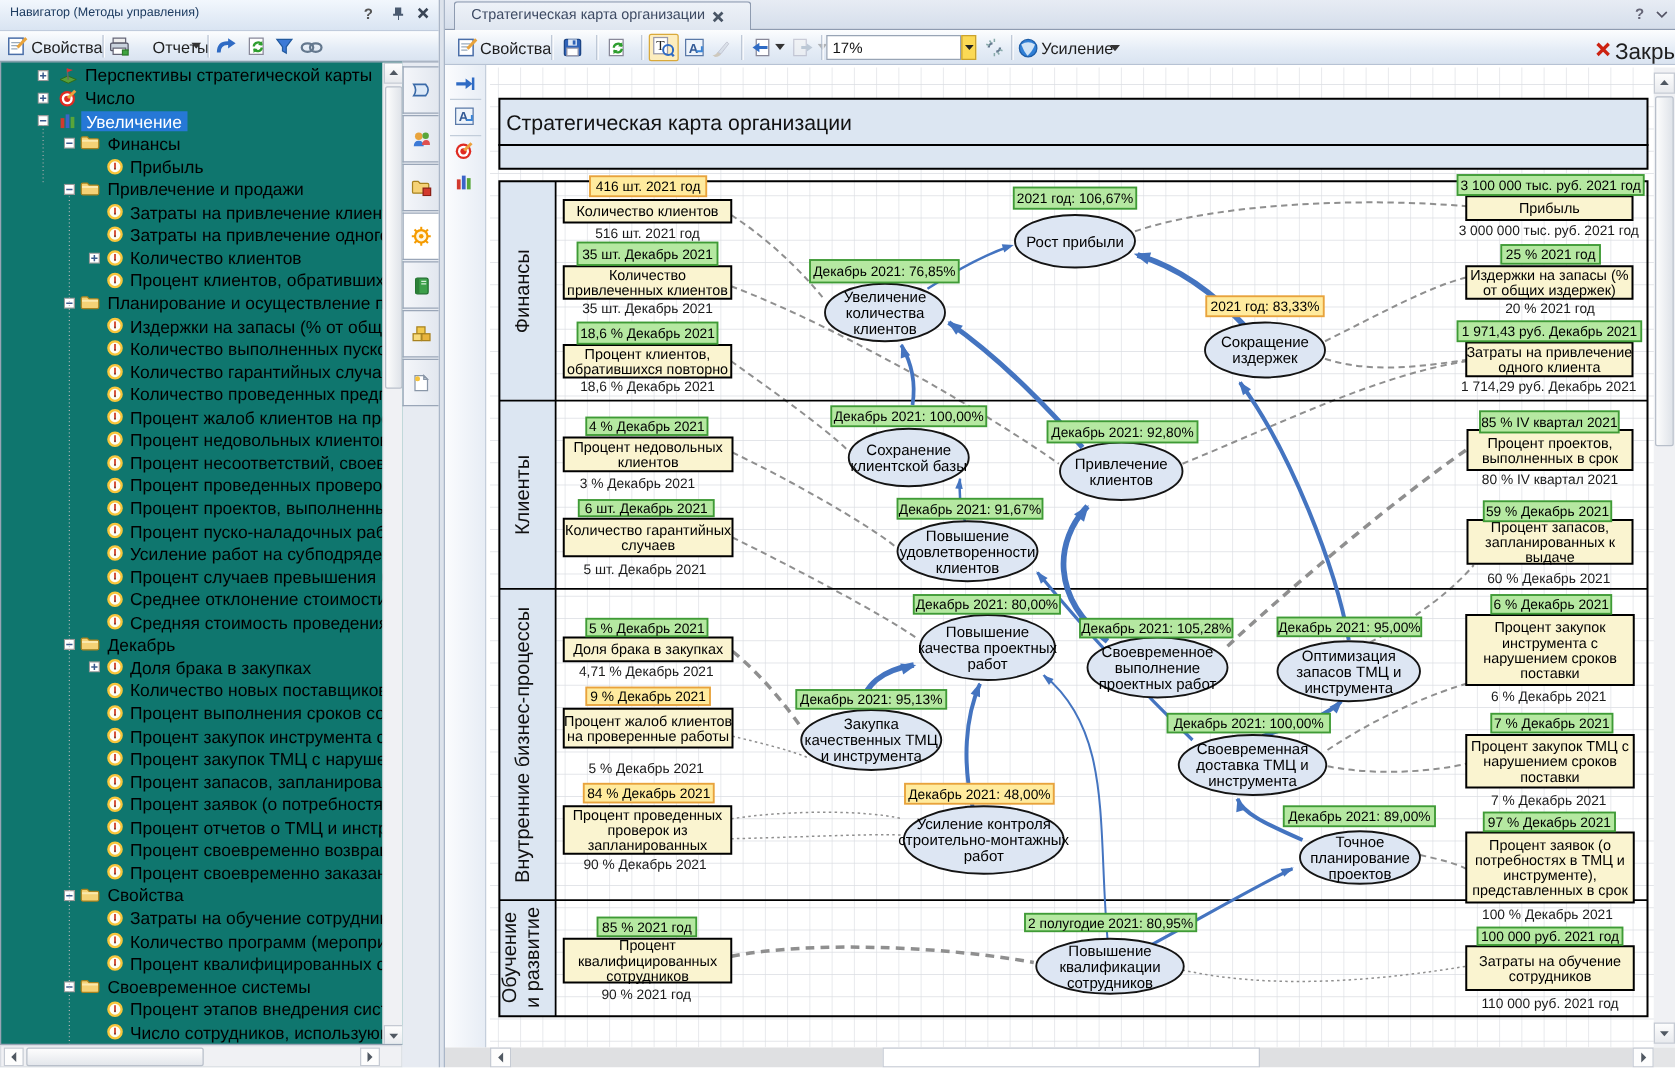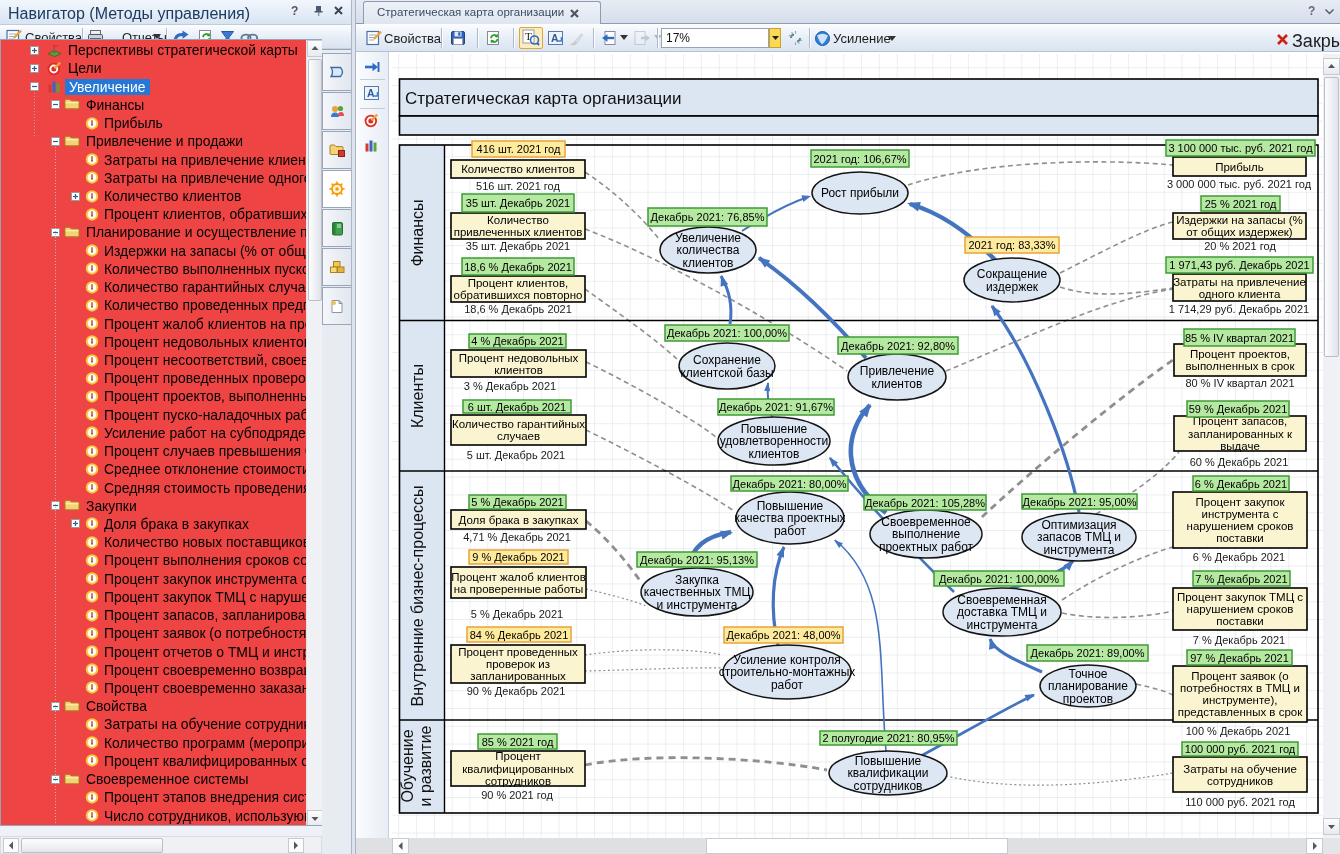--- a/index.html
+++ b/index.html
@@ -1,21 +1,21 @@
 <!DOCTYPE html>
 <html><head><meta charset="utf-8"><style>
 *{margin:0;padding:0;box-sizing:border-box}
 body{width:1340px;height:854px;position:relative;overflow:hidden;font-family:"Liberation Sans",sans-serif;background:#fff}
 .abs{position:absolute}
 .tb{background:linear-gradient(#fcfdfe,#e4ecf6 60%,#dae4f1)}
 .txt{font-size:13px;color:#1e1e1e}
 </style></head><body>
 <div class="abs" style="left:0;top:0;width:351px;height:854px;background:#eef2f8">
     <div class="abs" style="left:0;top:0;width:351px;height:25px;background:linear-gradient(#f2f7fd,#d9e4f2);border-bottom:1px solid #c0cbdc">
-      <div class="abs" style="left:8px;top:5px;font-size:16px;color:#1c3b60">Навигатор (Методы управления)</div>
+      <div class="abs" style="left:8px;top:5px;font-size:10px;color:#1c3b60">Навигатор (Методы управления)</div>
       <div class="abs" style="left:291px;top:4px;font-size:12px;color:#555;font-weight:bold">?</div>
       <div class="abs" style="left:313px;top:4px">
         <svg style="display:block;" width="11" height="13" viewBox="0 0 11 13">
           <path d="M3 2 L8 2 L8 7 L9.5 7 L9.5 8.5 L6.2 8.5 L6.2 12 L5.4 12 L5.4 8.5 L1.5 8.5 L1.5 7 L3 7 Z" fill="#4a5a70"></path>
         </svg>
       </div>
       <div class="abs" style="left:333px;top:5px">
         <svg style="display:block;" width="11" height="11" viewBox="0 0 11 11">
           <path d="M2 2 L9 9 M9 2 L2 9" stroke="#3a4656" stroke-width="2"></path>
         </svg>
@@ -70,21 +70,21 @@
           <path d="M1.5 1.5 L13.5 1.5 L9 7.5 L9 12.5 L6 10.8 L6 7.5 Z" fill="#3c79d6" stroke="#225a9e" stroke-width="1"></path>
         </svg>
       </div>
       <div class="abs" style="left:240px;top:7px">
         <svg style="display:block;" width="19" height="12" viewBox="0 0 19 12">
           <ellipse cx="6" cy="6" rx="4.6" ry="3.4" fill="none" stroke="#64788e" stroke-width="1.8"></ellipse>
           <ellipse cx="12.6" cy="6" rx="4.6" ry="3.4" fill="none" stroke="#64788e" stroke-width="1.8"></ellipse>
         </svg>
       </div>
     </div>
-    <div class="abs" style="left:0;top:39px;width:322px;height:787px;background:#ef4444;border:1px solid #98a4b5;border-right:0;overflow:hidden">
+    <div class="abs" style="left:0;top:49px;width:322px;height:787px;background:#0f766e;border:1px solid #98a4b5;border-right:0;overflow:hidden">
       <div class="abs" style="left:0;top:0;width:305px;height:787px;overflow:hidden">
         <div style="position:absolute;left:29px;top:5.7px;width:9px;height:9px">
           <svg style="display:block;" width="9" height="9" viewBox="0 0 9 9">
             <rect x="0.5" y="0.5" width="8" height="8" fill="#fff" stroke="#9a9a9a"></rect>
             <line x1="2" y1="4.5" x2="7" y2="4.5" stroke="#3a5a8c" stroke-width="1.2"></line>
             <line x1="4.5" y1="2" x2="4.5" y2="7" stroke="#3a5a8c" stroke-width="1.2"></line>
           </svg>
         </div>
         <div style="position:absolute;left:46px;top:2.7px">
           <svg style="display:block;" width="15" height="15" viewBox="0 0 15 15">
@@ -102,21 +102,21 @@
           </svg>
         </div>
         <div style="position:absolute;left:46px;top:20.9px">
           <svg style="display:block;" width="15" height="15" viewBox="0 0 15 15">
             <circle cx="6.8" cy="8" r="6.2" fill="#df2b22"></circle>
             <circle cx="6.8" cy="8" r="4.4" fill="#fff"></circle>
             <circle cx="6.8" cy="8" r="2.5" fill="#df2b22"></circle>
             <line x1="7.4" y1="7.4" x2="13.2" y2="1.6" stroke="#eca23e" stroke-width="2.4"></line>
           </svg>
         </div>
-        <div style="position:absolute;left:67px;top:20.4px;height:16px;line-height:16px;color:#000;font-size:13.9px;white-space:nowrap">Цели</div>
+        <div style="position:absolute;left:67px;top:20.4px;height:16px;line-height:16px;color:#000;font-size:13.9px;white-space:nowrap">Число</div>
         <div style="position:absolute;left:29px;top:42.1px;width:9px;height:9px">
           <svg style="display:block;" width="9" height="9" viewBox="0 0 9 9">
             <rect x="0.5" y="0.5" width="8" height="8" fill="#fff" stroke="#9a9a9a"></rect>
             <line x1="2" y1="4.5" x2="7" y2="4.5" stroke="#3a5a8c" stroke-width="1.2"></line>
           </svg>
         </div>
         <div style="position:absolute;left:46px;top:39.1px">
           <svg style="display:block;" width="14" height="14" viewBox="0 0 14 14">
             <rect x="1.5" y="5.5" width="3" height="8" fill="#d23a2e"></rect>
             <rect x="5.5" y="2.5" width="3" height="11" fill="#3b64c8"></rect>
@@ -327,21 +327,21 @@
             <rect x="0.5" y="0.5" width="8" height="8" fill="#fff" stroke="#9a9a9a"></rect>
             <line x1="2" y1="4.5" x2="7" y2="4.5" stroke="#3a5a8c" stroke-width="1.2"></line>
           </svg>
         </div>
         <div style="position:absolute;left:63px;top:458.2px">
           <svg style="display:block;" width="16" height="13" viewBox="0 0 16 13">
             <path d="M1 3.6 Q1 2.4 2.2 2.4 L5.8 2.4 L7.3 4 L13.8 4 Q15 4 15 5.2 L15 10.6 Q15 11.8 13.8 11.8 L2.2 11.8 Q1 11.8 1 10.6 Z" fill="#f5d276" stroke="#a8821f" stroke-width="1"></path>
             <path d="M1.6 5.6 L14.4 5.6" stroke="#fbe9ad" stroke-width="1.6"></path>
           </svg>
         </div>
-        <div style="position:absolute;left:85px;top:457.7px;height:16px;line-height:16px;color:#000;font-size:13.9px;white-space:nowrap">Закупки</div>
+        <div style="position:absolute;left:85px;top:457.7px;height:16px;line-height:16px;color:#000;font-size:13.9px;white-space:nowrap">Декабрь</div>
         <div style="position:absolute;left:70px;top:479.4px;width:9px;height:9px">
           <svg style="display:block;" width="9" height="9" viewBox="0 0 9 9">
             <rect x="0.5" y="0.5" width="8" height="8" fill="#fff" stroke="#9a9a9a"></rect>
             <line x1="2" y1="4.5" x2="7" y2="4.5" stroke="#3a5a8c" stroke-width="1.2"></line>
             <line x1="4.5" y1="2" x2="4.5" y2="7" stroke="#3a5a8c" stroke-width="1.2"></line>
           </svg>
         </div>
         <div style="position:absolute;left:84px;top:476.4px">
           <svg style="display:block;" width="14" height="14" viewBox="0 0 14 14">
             <circle cx="7" cy="7.4" r="5.3" fill="#fefdf4" stroke="#f8c63c" stroke-width="1.9"></circle>

